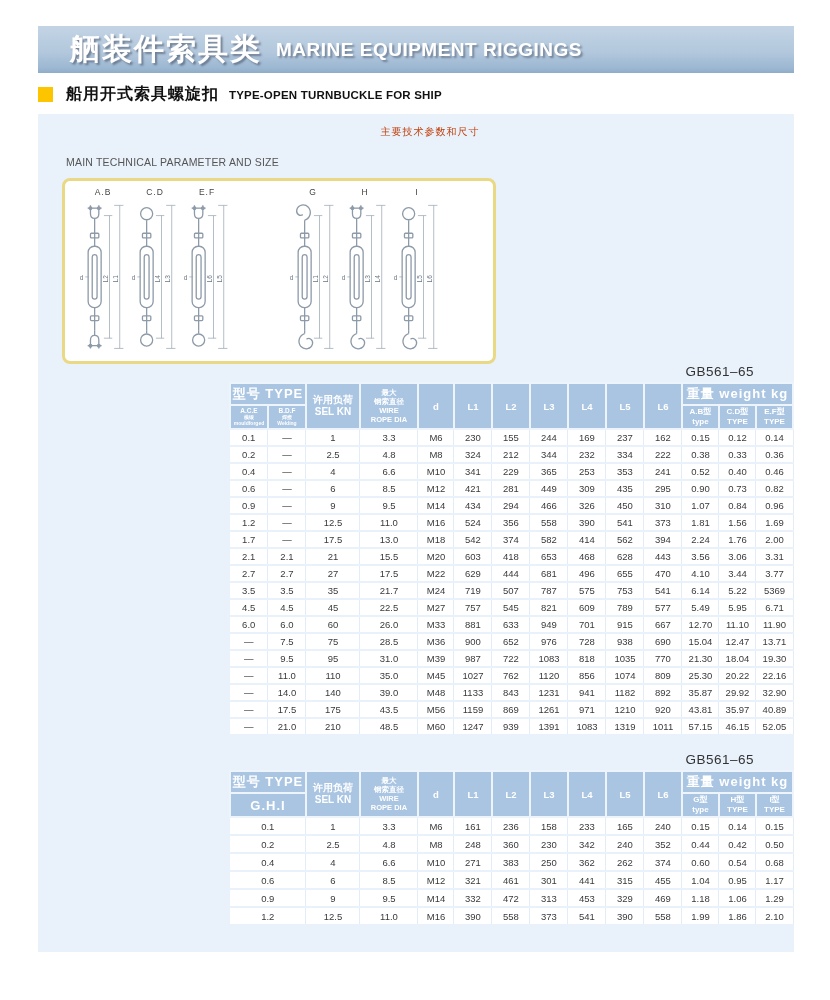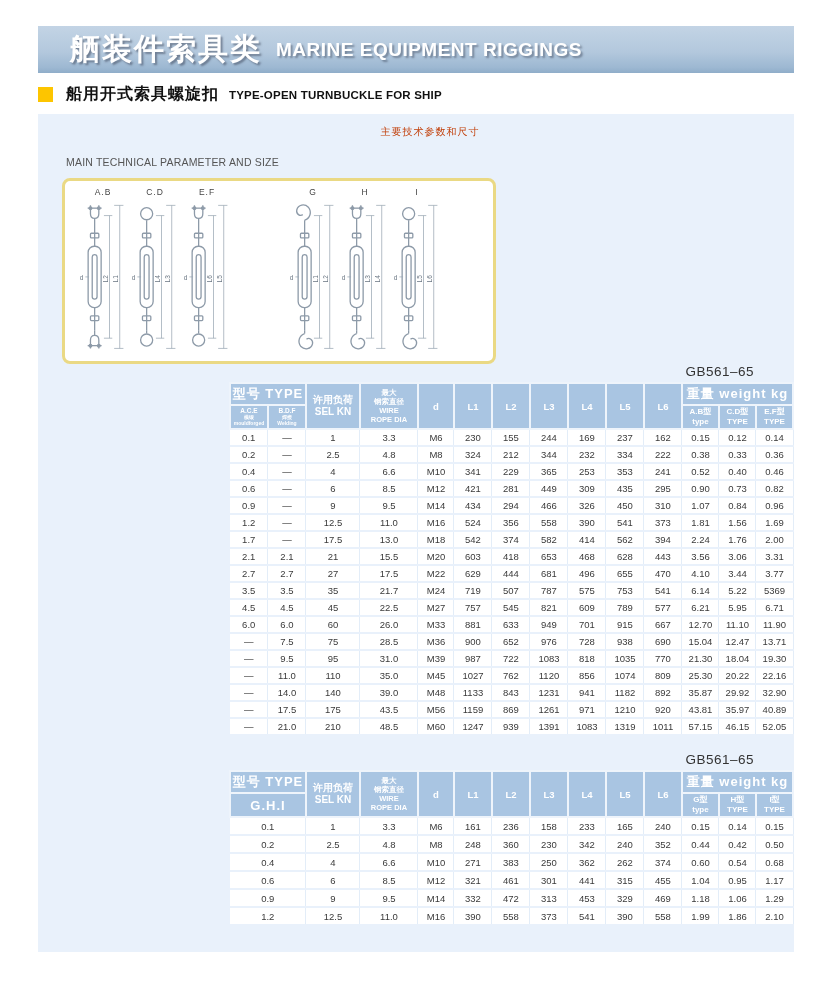--- a/index.html
+++ b/index.html
@@ -440,21 +440,21 @@
           <td>4.5</td>
           <td>45</td>
           <td>22.5</td>
           <td>M27</td>
           <td>757</td>
           <td>545</td>
           <td>821</td>
           <td>609</td>
           <td>789</td>
           <td>577</td>
-          <td>6.21</td>
+          <td>5.49</td>
           <td>5.95</td>
           <td>6.71</td>
         </tr>
         <tr>
           <td>6.0</td>
           <td>6.0</td>
           <td>60</td>
           <td>26.0</td>
           <td>M33</td>
           <td>881</td>

